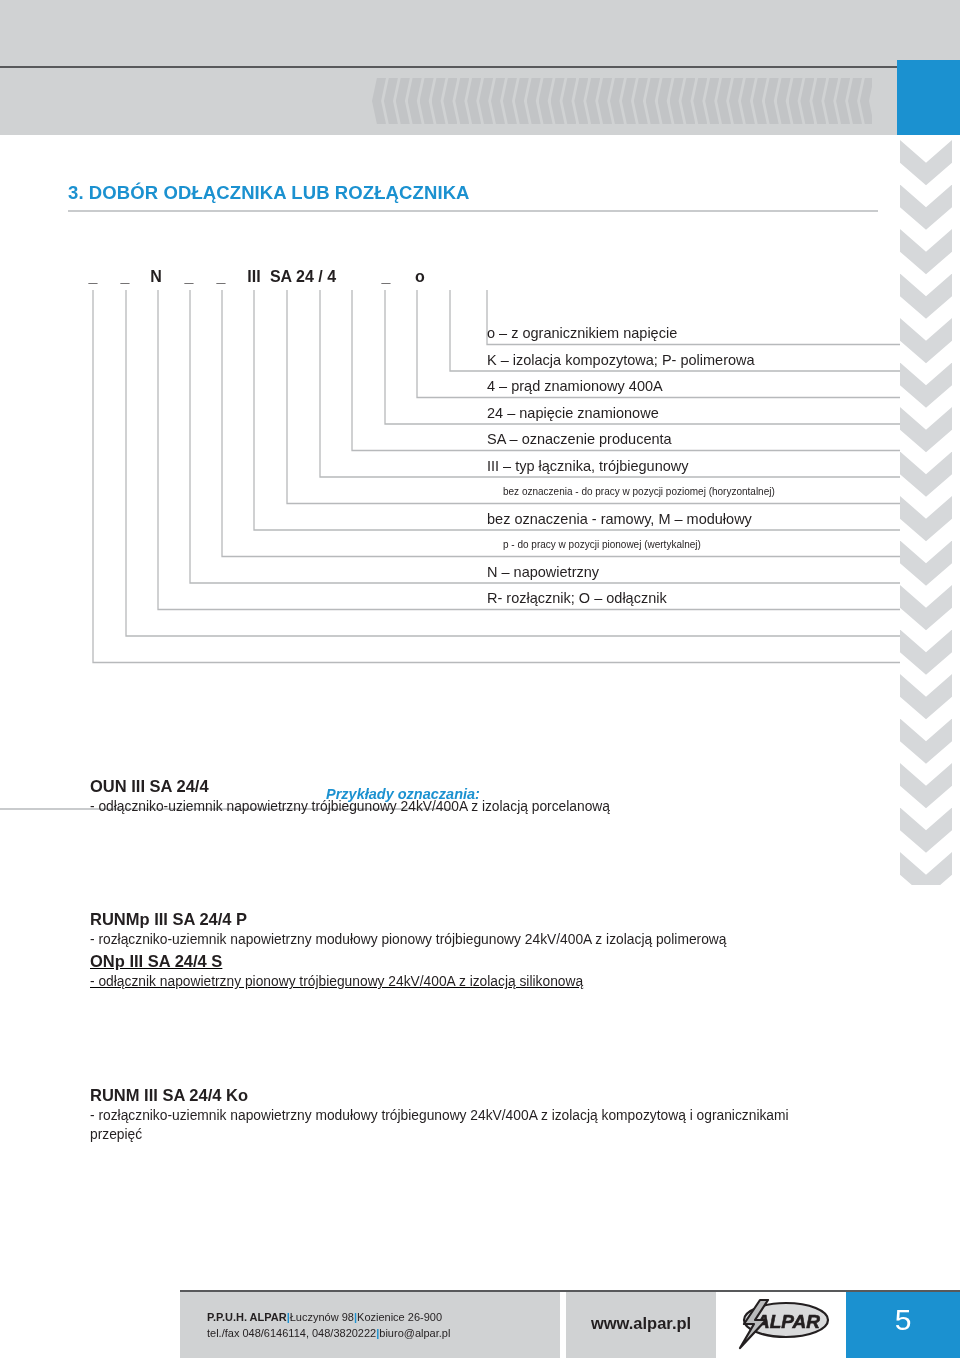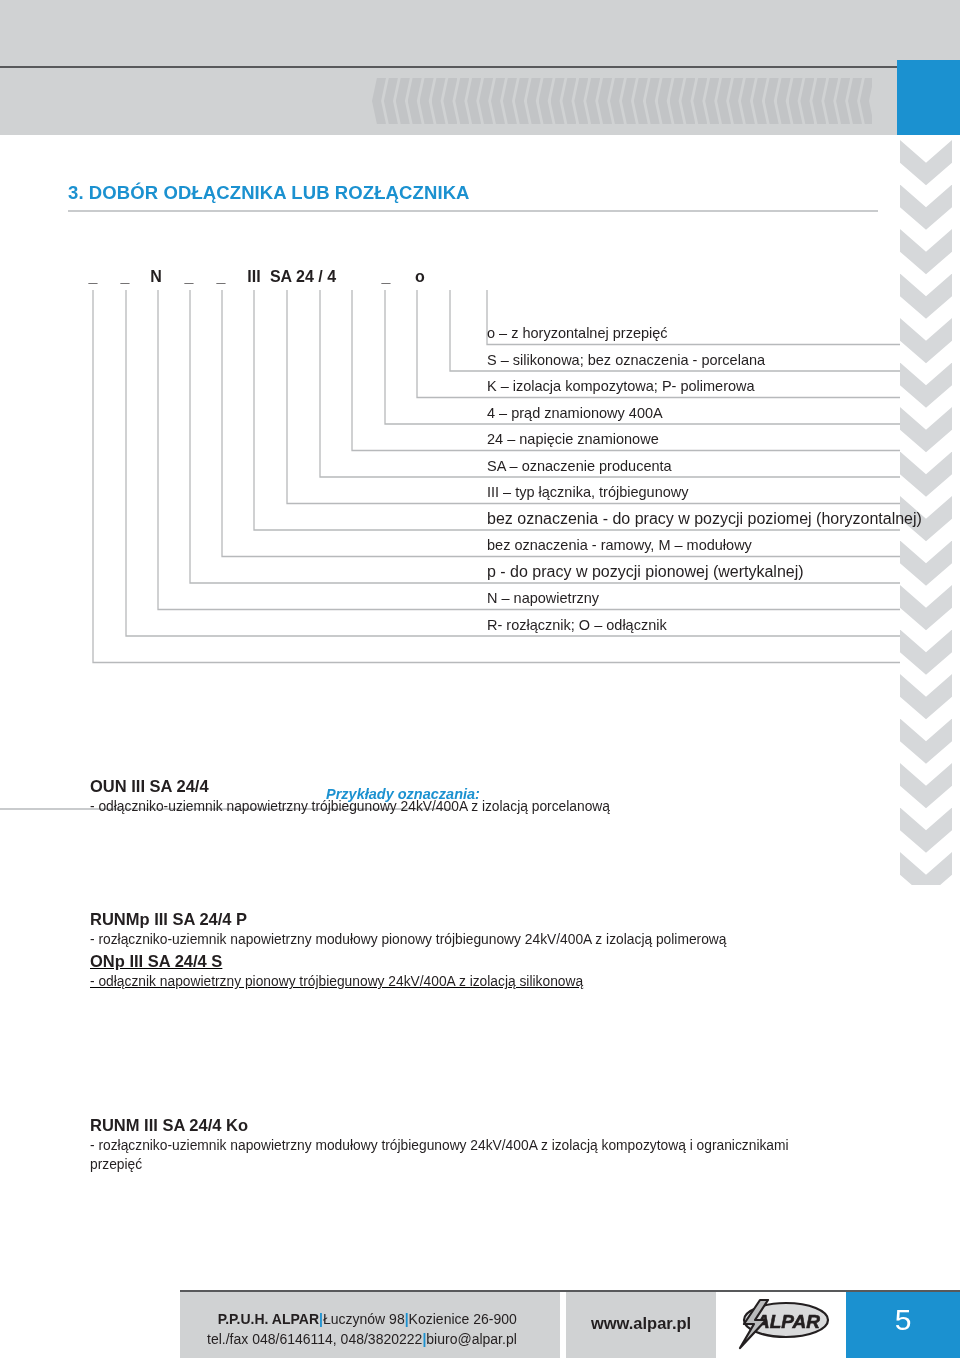--- a/index.html
+++ b/index.html
@@ -74,21 +74,21 @@
   
   #brackets { position:absolute; left:0; top:0; width:960px; height:1358px;
               pointer-events:none; }
 
   
   #legend { position:absolute; left:487px; top:320px; width:420px; }
   .leg-row {
     height:26.5px; line-height:26.5px;
     font-size:14.5px; color:#231f20; white-space:nowrap;
   }
-  .leg-row.small { font-size:16px; }
+  .leg-row.small { font-size:10px;margin-left:16px; }
 
   
   #examples-head {
     position:absolute; left:326px; top:786px;
     font-size:14.5px; font-weight:bold; font-style:italic; color:#1b91d0;
     white-space:nowrap;
   }
   #examples-rule {
     position:absolute; left:0px; top:808px; width:452px; height:2px;
     background:#c9cbcd;
@@ -101,21 +101,21 @@
   #footer { position:absolute; left:0; top:1290px; width:960px; height:68px; }
   .ft-rule { position:absolute; left:180px; top:0; width:780px; height:2px; background:#58595b; }
   .ft-gray1 { position:absolute; left:180px; top:2px; width:380px; height:66px; background:#d0d2d3; }
   .ft-gap1  { position:absolute; left:560px; top:2px; width:6px; height:66px; background:#ffffff; }
   .ft-gray2 { position:absolute; left:566px; top:2px; width:150px; height:66px; background:#d0d2d3; }
   .ft-white { position:absolute; left:716px; top:2px; width:130px; height:66px; background:#ffffff; }
   .ft-blue  { position:absolute; left:846px; top:2px; width:114px; height:66px; background:#1b91d0; }
 
   .ft-addr {
     position:absolute; left:207px; top:20px;
-    font-size:14px; color:#231f20; line-height:1.42; white-space:nowrap;text-align:right;
+    font-size:11px; color:#231f20; line-height:1.42; white-space:nowrap;
   }
   .ft-addr b { font-weight:bold; }
   .ft-sep { color:#1b91d0; font-weight:bold; }
   .ft-web {
     position:absolute; left:573px; top:24px; width:136px; text-align:center;
     font-size:16.5px; font-weight:bold; color:#231f20; white-space:nowrap;
   }
   .ft-pageno {
     position:absolute; left:846px; top:13px; width:114px; text-align:center;
     font-size:30px; color:#ffffff;
@@ -214,22 +214,21 @@
     <path d="M 287 290 L 287 503.5 L 900 503.5" fill="none" stroke="#b7b9bb" stroke-width="1.3"></path>
     <path d="M 254 290 L 254 530 L 900 530" fill="none" stroke="#b7b9bb" stroke-width="1.3"></path>
     <path d="M 222 290 L 222 556.5 L 900 556.5" fill="none" stroke="#b7b9bb" stroke-width="1.3"></path>
     <path d="M 190 290 L 190 583 L 900 583" fill="none" stroke="#b7b9bb" stroke-width="1.3"></path>
     <path d="M 158 290 L 158 609.5 L 900 609.5" fill="none" stroke="#b7b9bb" stroke-width="1.3"></path>
     <path d="M 126 290 L 126 636 L 900 636" fill="none" stroke="#b7b9bb" stroke-width="1.3"></path>
     <path d="M 93 290 L 93 662.5 L 900 662.5" fill="none" stroke="#b7b9bb" stroke-width="1.3"></path>
   </svg>
 
 <div id="legend">
-    <div class="leg-row">o – z horyzontalnej przepięć</div>
-    <div class="leg-row">S – silikonowa; bez oznaczenia - porcelana</div>
+    <div class="leg-row">o – z ogranicznikiem napięcie</div>
     <div class="leg-row">K – izolacja kompozytowa; P- polimerowa</div>
     <div class="leg-row">4 – prąd znamionowy 400A</div>
     <div class="leg-row">24 – napięcie znamionowe</div>
     <div class="leg-row">SA – oznaczenie producenta</div>
     <div class="leg-row">III – typ łącznika, trójbiegunowy</div>
     <div class="leg-row small">bez oznaczenia - do pracy w pozycji poziomej (horyzontalnej)</div>
     <div class="leg-row">bez oznaczenia - ramowy, M – modułowy</div>
     <div class="leg-row small">p - do pracy w pozycji pionowej (wertykalnej)</div>
     <div class="leg-row">N – napowietrzny</div>
     <div class="leg-row">R- rozłącznik; O – odłącznik</div>
@@ -243,21 +242,21 @@
       <div class="ex-desc">- odłączniko-uziemnik napowietrzny trójbiegunowy 24kV/400A z izolacją porcelanową</div>
     </div>
     <div class="ex-block" style="top: 910px;">
       <div class="ex-title">RUNMp III SA 24/4 P</div>
       <div class="ex-desc">- rozłączniko-uziemnik napowietrzny modułowy pionowy trójbiegunowy 24kV/400A z izolacją polimerową</div>
     </div>
     <div class="ex-block" style="top: 952px; text-decoration: underline;">
       <div class="ex-title">ONp III SA 24/4 S</div>
       <div class="ex-desc">- odłącznik napowietrzny pionowy trójbiegunowy 24kV/400A z izolacją silikonową</div>
     </div>
-    <div class="ex-block" style="top: 1116px;">
+    <div class="ex-block" style="top: 1086px;">
       <div class="ex-title">RUNM III SA 24/4 Ko</div>
       <div class="ex-desc" style="max-width: 730px;">- rozłączniko-uziemnik napowietrzny modułowy trójbiegunowy 24kV/400A z izolacją kompozytową i ogranicznikami przepięć</div>
     </div>
   </div>
 
 <div id="footer">
   <div class="ft-rule"></div>
   <div class="ft-gray1"></div>
   <div class="ft-gap1"></div>
   <div class="ft-gray2"></div>

